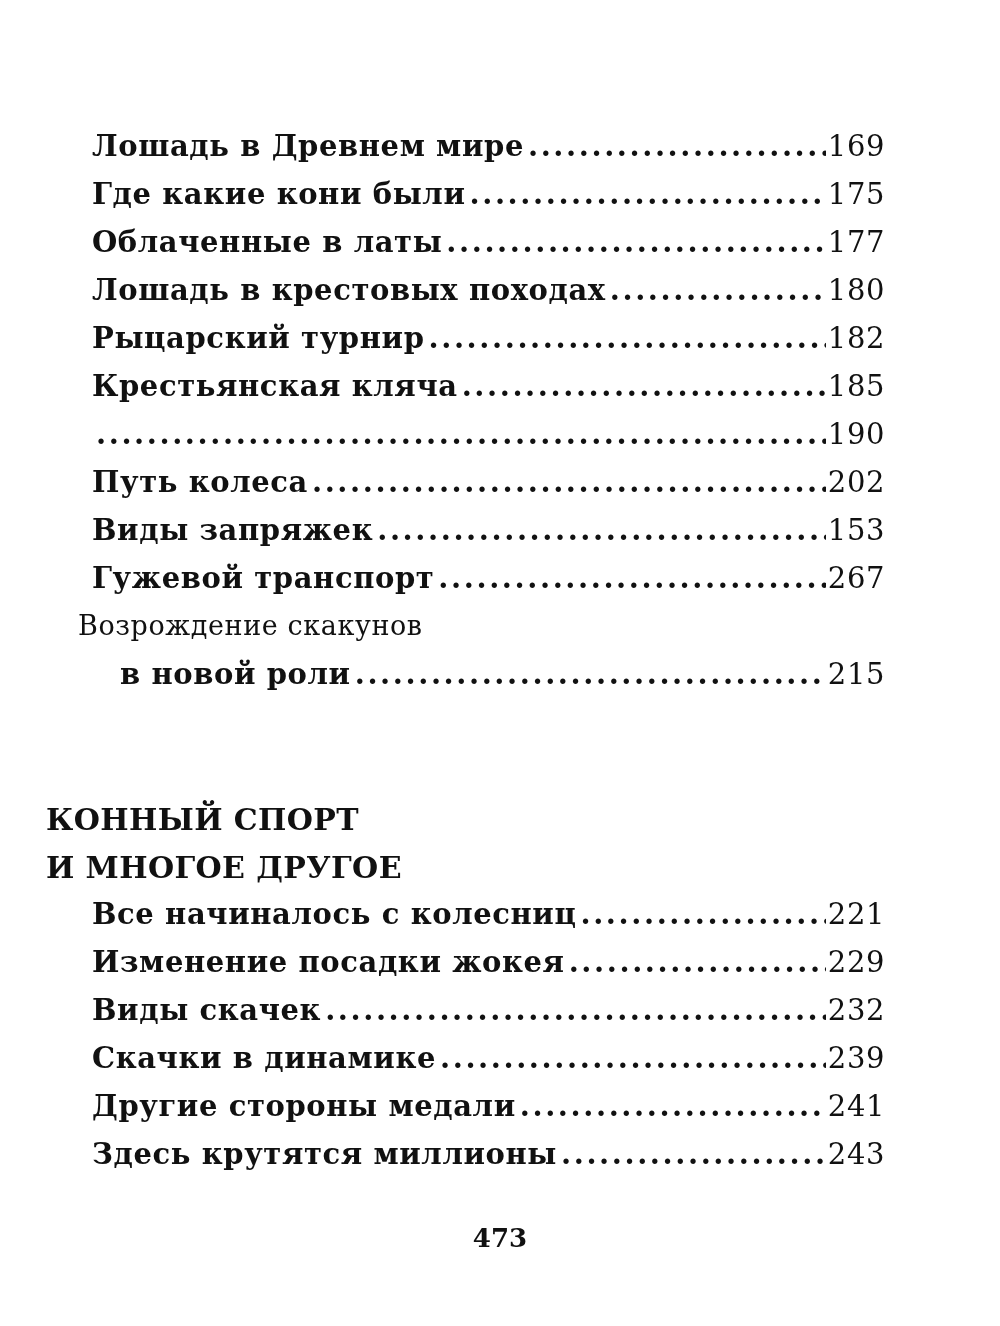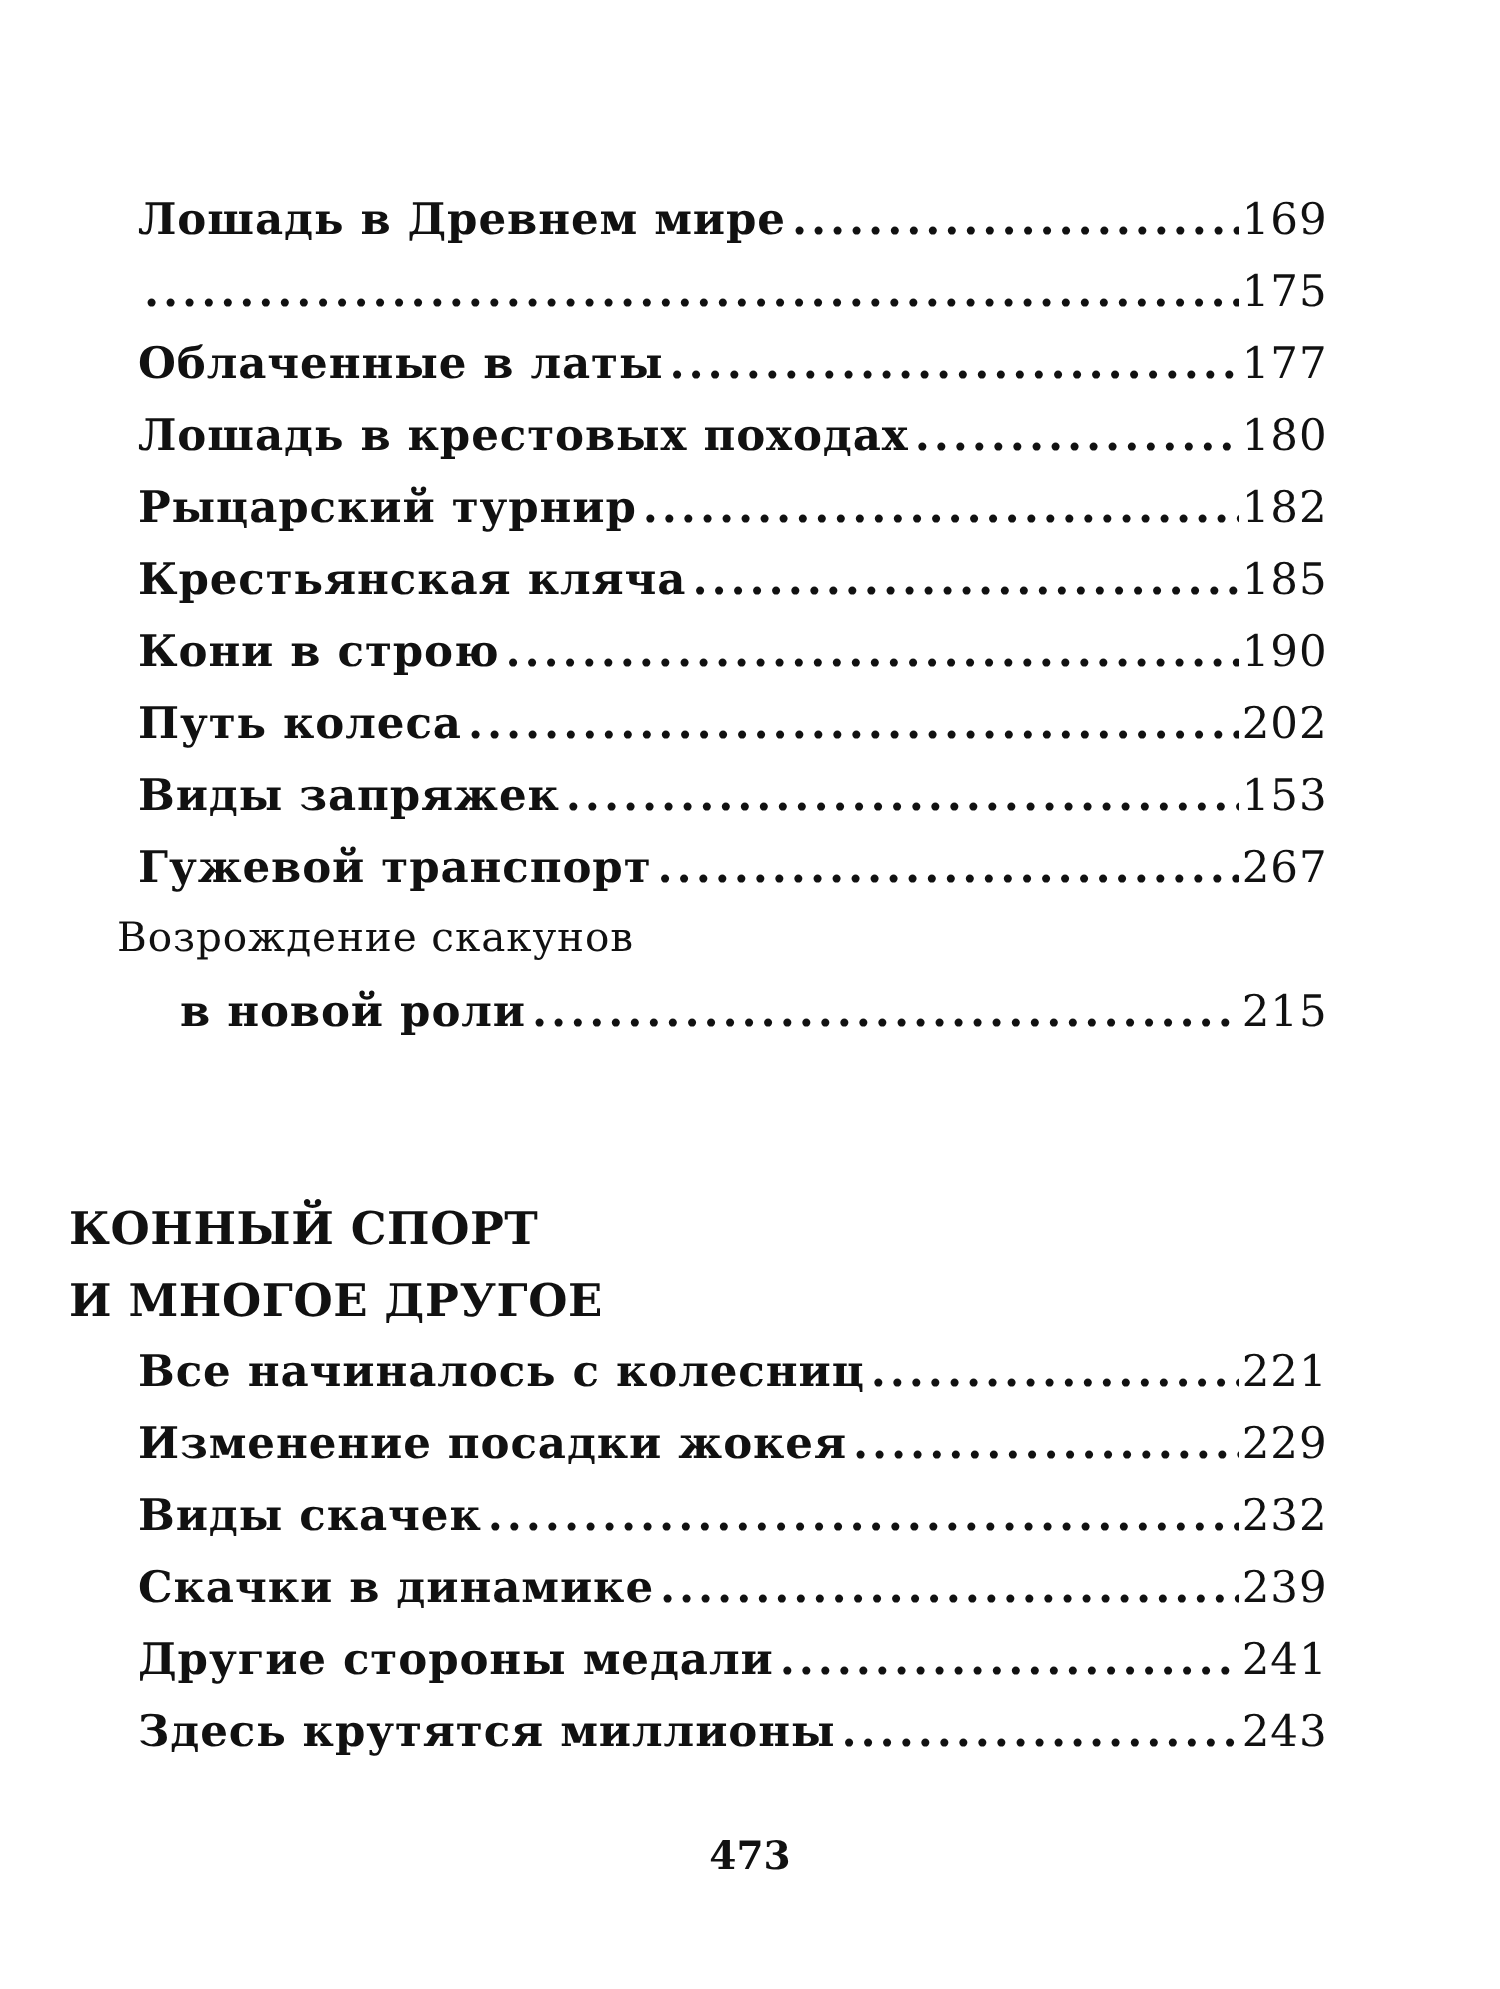--- a/index.html
+++ b/index.html
@@ -26,20 +26,21 @@
 <body>
 
 <div class="page">
 
   <div class="entry" style="top:126px">
     <span class="title">Лошадь в Древнем мире</span>
     <span class="dots"></span>
     <span class="pnum">169</span>
   </div>
   <div class="entry" style="top:174px">
+    <span class="title">Где какие кони были</span>
     <span class="dots"></span>
     <span class="pnum">175</span>
   </div>
   <div class="entry" style="top:222px">
     <span class="title">Облаченные в латы</span>
     <span class="dots"></span>
     <span class="pnum">177</span>
   </div>
   <div class="entry" style="top:270px">
     <span class="title">Лошадь в крестовых походах</span>
@@ -50,21 +51,20 @@
     <span class="title">Рыцарский турнир</span>
     <span class="dots"></span>
     <span class="pnum">182</span>
   </div>
   <div class="entry" style="top:366px">
     <span class="title">Крестьянская кляча</span>
     <span class="dots"></span>
     <span class="pnum">185</span>
   </div>
   <div class="entry" style="top:414px">
-    <span class="title">Кони в строю</span>
     <span class="dots"></span>
     <span class="pnum">190</span>
   </div>
   <div class="entry" style="top:462px">
     <span class="title">Путь колеса</span>
     <span class="dots"></span>
     <span class="pnum">202</span>
   </div>
   <div class="entry" style="top:510px">
     <span class="title">Виды запряжек</span>

